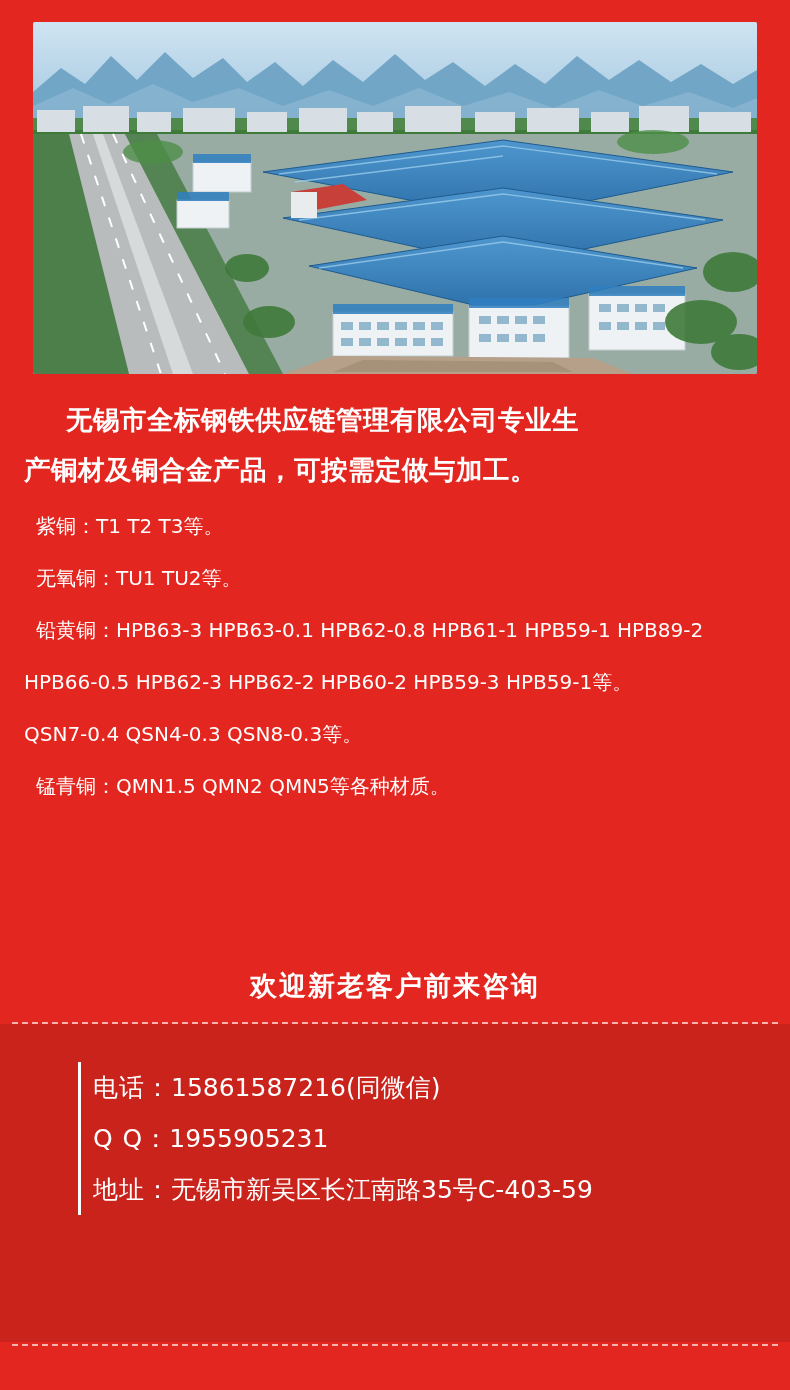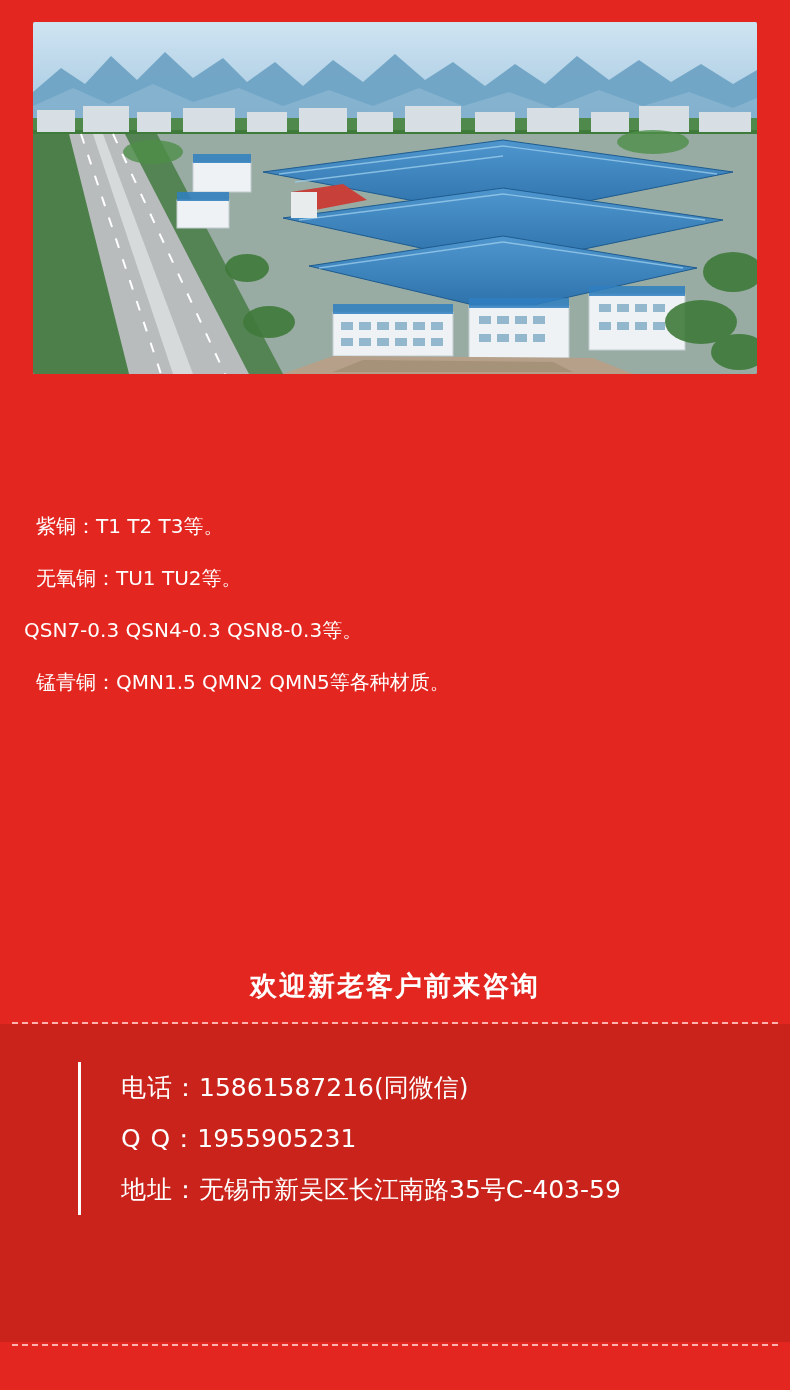--- a/index.html
+++ b/index.html
@@ -106,21 +106,21 @@
     height: 318px;
     background: #c9231c;
   }
 
   
   .contact {
     position: absolute;
     left: 78px;
     top: 1062px;
     width: 690px;
-    padding-left: 40px;
+    padding-left: 12px;
     border-left: 3px solid #ffffff;
     box-sizing: border-box;
   }
   .contact-row {
     color: #ffffff;
     font-family: "DejaVu Sans", sans-serif;
     font-size: 25px;
     line-height: 51px;
     white-space: nowrap;
   }
@@ -267,25 +267,31 @@
         <ellipse cx="236" cy="300" rx="26" ry="16"></ellipse>
         <ellipse cx="214" cy="246" rx="22" ry="14"></ellipse>
       </g>
       <g fill="#4d8f49" opacity="0.8">
         <ellipse cx="120" cy="130" rx="30" ry="12"></ellipse>
         <ellipse cx="620" cy="120" rx="36" ry="12"></ellipse>
       </g>
     </svg>
   </div>
 
+  <div class="intro">
+    <div class="intro-line first">无锡市全标钢铁供应链管理有限公司专业生</div>
+    <div class="intro-line">产铜材及铜合金产品，可按需定做与加工。</div>
+  </div>
 
   <div class="specs">
     <div class="spec-row">紫铜：T1 T2 T3等。</div>
     <div class="spec-row">无氧铜：TU1 TU2等。</div>
-    <div class="spec-row cont">QSN7-0.3 QSN4-0.3 QSN8-0.3等。</div>
+    <div class="spec-row">铅黄铜：HPB63-3 HPB63-0.1 HPB62-0.8 HPB61-1 HPB59-1 HPB89-2</div>
+    <div class="spec-row cont">HPB66-0.5 HPB62-3 HPB62-2 HPB60-2 HPB59-3 HPB59-1等。</div>
+    <div class="spec-row cont">QSN7-0.4 QSN4-0.3 QSN8-0.3等。</div>
     <div class="spec-row">锰青铜：QMN1.5 QMN2 QMN5等各种材质。</div>
   </div>
 
   <div class="welcome">欢迎新老客户前来咨询</div>
 
   <div class="dash-sep dash-top"></div>
   <div class="contact-band"></div>
 
   <div class="contact">
     <div class="contact-row">

